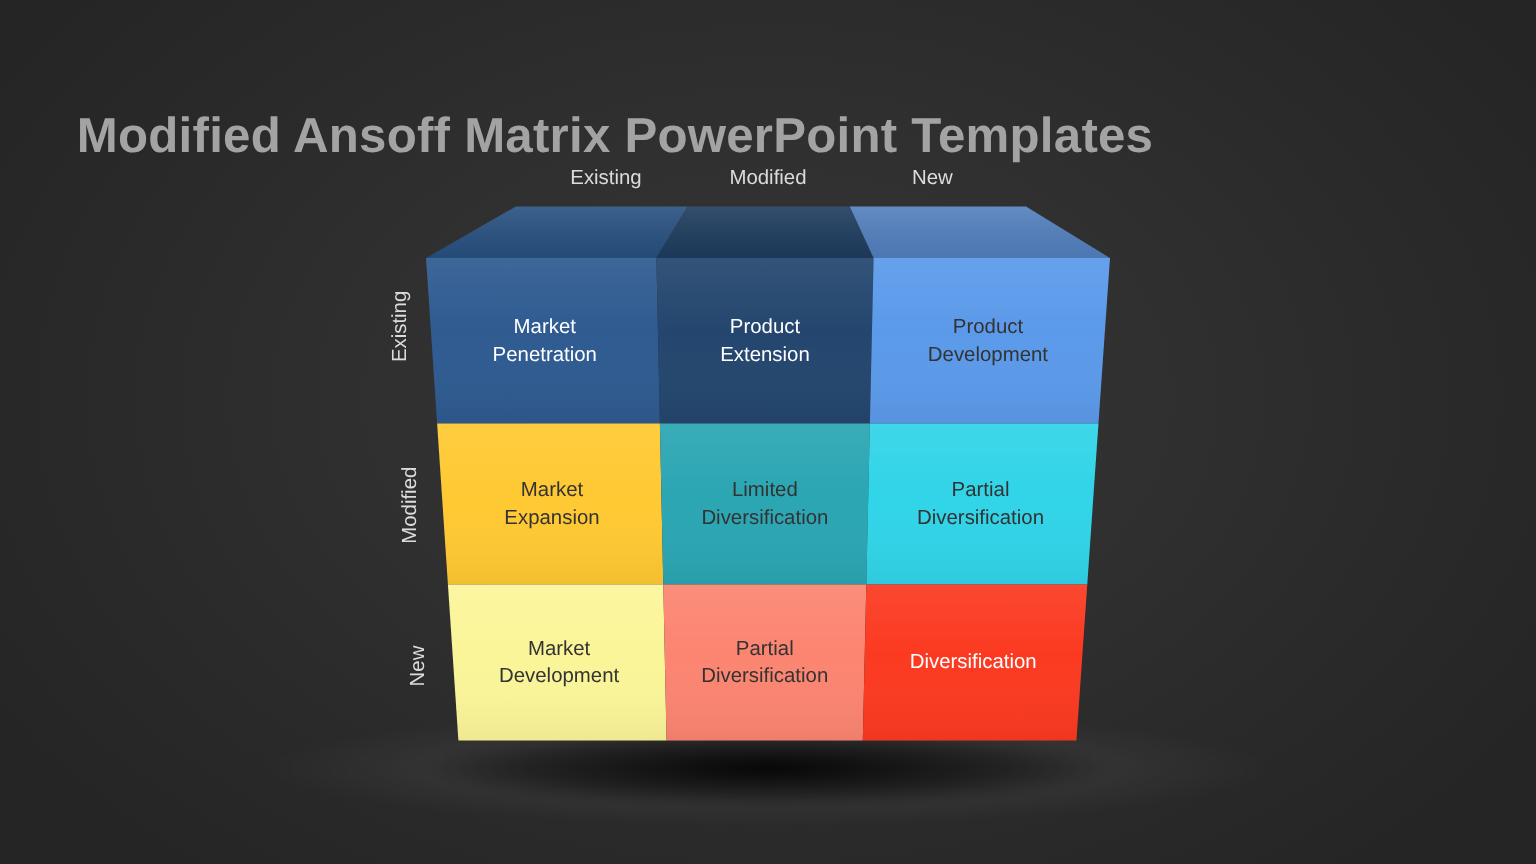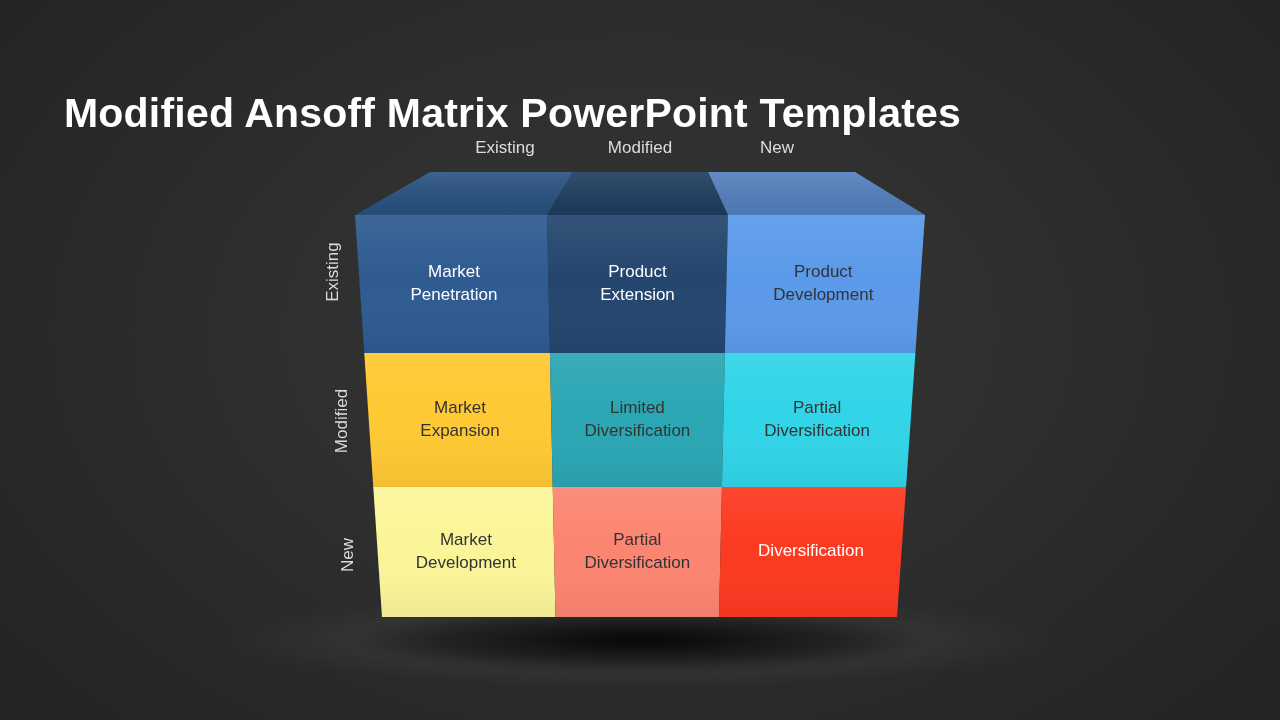--- a/index.html
+++ b/index.html
@@ -24,21 +24,21 @@
     pointer-events: none;
   }
 
   
   #slide-title {
     position: absolute;
     left: 64px;
     top: 42px;
     font-size: 41px;
     letter-spacing: 0.2px;
-    color: #ffffff;
+    color: #a3a3a3;
     white-space: nowrap;
     margin-top: 48px;
   }
 
   
   #floor-shadow {
     position: absolute;
     left: 200px;
     top: 596px;
     width: 880px;

